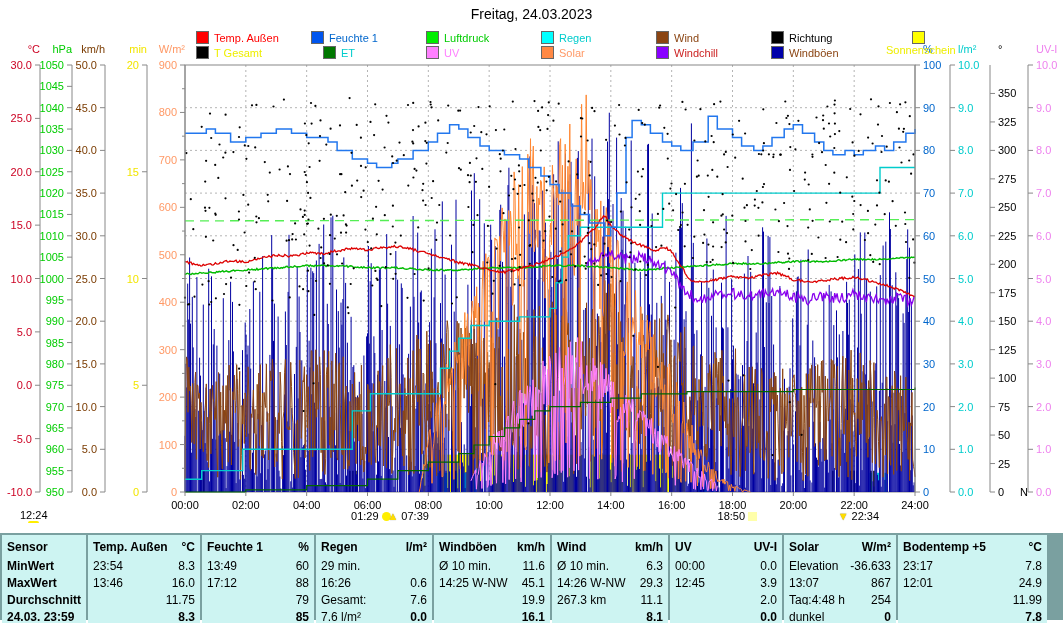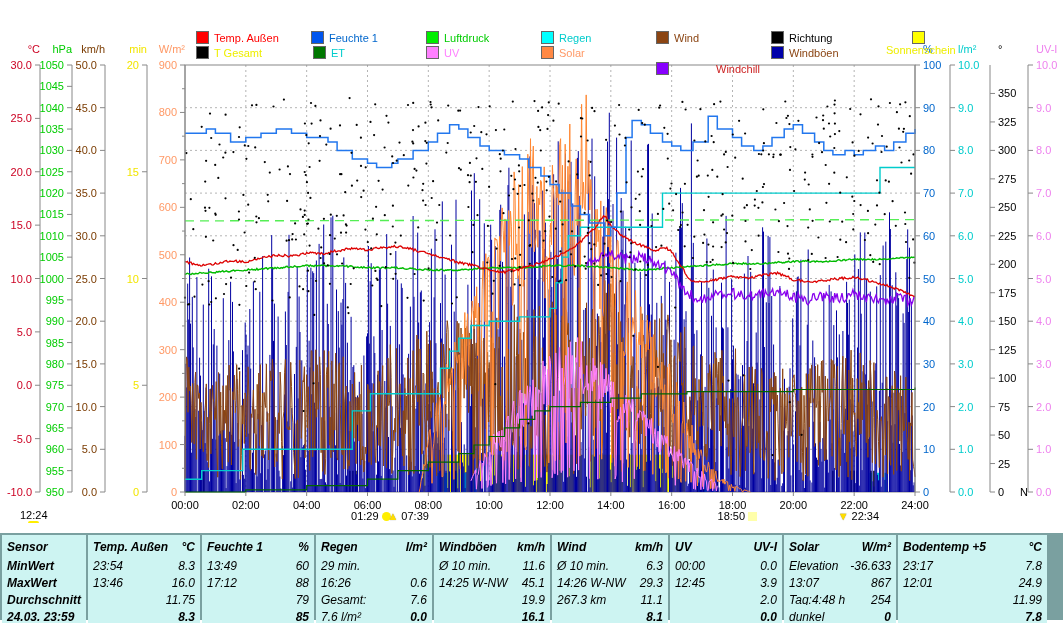--- a/index.html
+++ b/index.html
@@ -15,29 +15,30 @@
   .sun .ic{display:inline-block;margin:0 3px;}
   .ic-moon{width:11px;height:6px;background:#ffee00;border-radius:6px 6px 0 0;}
   .ic-sun{width:9px;height:9px;background:#ffee00;border-radius:50%;}
   .ic-sun-pale{width:9px;height:9px;background:#ffffaa;}
   .ic-up,.ic-down{color:#ffdd00;text-shadow:0 0 1px #777;font-size:11px;line-height:11px;}
   #tbl{position:absolute;left:0;top:533px;width:1059px;height:83px;
     background:#7aa0a0;border:2px solid #7aa0a0;display:grid;gap:2px;
     grid-template-columns:84px 112px 112px 116px 116px 116px 112px 112px 149px;
     grid-template-rows:17px 15px 15px 15px 15px;font-size:12px;color:#000;}
   .cell{background:#cdf4f2;display:flex;justify-content:space-between;align-items:center;
-    padding:12px 5px;white-space:nowrap;overflow:hidden;font-style:italic;}
+    padding:12px 5px;white-space:nowrap;overflow:hidden;}
   .cell.hdr,.cell.rowlab{font-weight:bold;}
   .cell .v{text-align:center;}
   .cell.lastrow .v{font-weight:bold;}
 </style>
 </head>
 <body>
 
 <div id="app">
+  <div id="page-title">Freitag, 24.03.2023</div>
   <svg id="chart-svg" width="1063" height="530">
       <line x1="245.83333333333331" y1="65" x2="245.83333333333331" y2="492" stroke="#b4b4b4" stroke-dasharray="2 3"></line>
       <line x1="306.66666666666663" y1="65" x2="306.66666666666663" y2="492" stroke="#b4b4b4" stroke-dasharray="2 3"></line>
       <line x1="367.5" y1="65" x2="367.5" y2="492" stroke="#b4b4b4" stroke-dasharray="2 3"></line>
       <line x1="428.3333333333333" y1="65" x2="428.3333333333333" y2="492" stroke="#b4b4b4" stroke-dasharray="2 3"></line>
       <line x1="489.1666666666667" y1="65" x2="489.1666666666667" y2="492" stroke="#b4b4b4" stroke-dasharray="2 3"></line>
       <line x1="550" y1="65" x2="550" y2="492" stroke="#b4b4b4" stroke-dasharray="2 3"></line>
       <line x1="610.8333333333334" y1="65" x2="610.8333333333334" y2="492" stroke="#b4b4b4" stroke-dasharray="2 3"></line>
       <line x1="671.6666666666666" y1="65" x2="671.6666666666666" y2="492" stroke="#b4b4b4" stroke-dasharray="2 3"></line>
       <line x1="732.5" y1="65" x2="732.5" y2="492" stroke="#b4b4b4" stroke-dasharray="2 3"></line>
@@ -973,33 +974,33 @@
         <span class="lb" style="color: rgb(0, 0, 0);">Richtung</span>
       </span>
       <span class="lg" style="left: 886px; top: 31px; flex-direction: column;">
         <i class="sw" style="background: rgb(255, 255, 0);"></i>
         <span class="lb" style="color: rgb(238, 238, 0);">Sonnenschein</span>
       </span>
       <span class="lg" style="left: 196px; top: 46px;">
         <i class="sw" style="background: rgb(0, 0, 0);"></i>
         <span class="lb" style="color: rgb(238, 238, 0);">T Gesamt</span>
       </span>
-      <span class="lg" style="left: 313px; top: 46px;">
+      <span class="lg" style="left: 323px; top: 46px;">
         <i class="sw" style="background: rgb(0, 119, 0);"></i>
         <span class="lb" style="color: rgb(0, 204, 204);">ET</span>
       </span>
       <span class="lg" style="left: 426px; top: 46px;">
         <i class="sw" style="background: rgb(255, 128, 255);"></i>
         <span class="lb" style="color: rgb(255, 128, 255);">UV</span>
       </span>
       <span class="lg" style="left: 541px; top: 46px;">
         <i class="sw" style="background: rgb(255, 136, 68);"></i>
         <span class="lb" style="color: rgb(255, 153, 102);">Solar</span>
       </span>
-      <span class="lg" style="left: 656px; top: 62px; gap: 42px;">
+      <span class="lg" style="left: 656px; top: 46px;">
         <i class="sw" style="background: rgb(136, 0, 255);"></i>
         <span class="lb" style="color: rgb(204, 34, 34);">Windchill</span>
       </span>
       <span class="lg" style="left: 771px; top: 46px;">
         <i class="sw" style="background: rgb(0, 0, 170);"></i>
         <span class="lb" style="color: rgb(139, 69, 19);">Windböen</span>
       </span>
     </div>
   <div id="sun-times">
       <span class="sun" style="top: 509px; left: 20px; flex-direction: column;">

